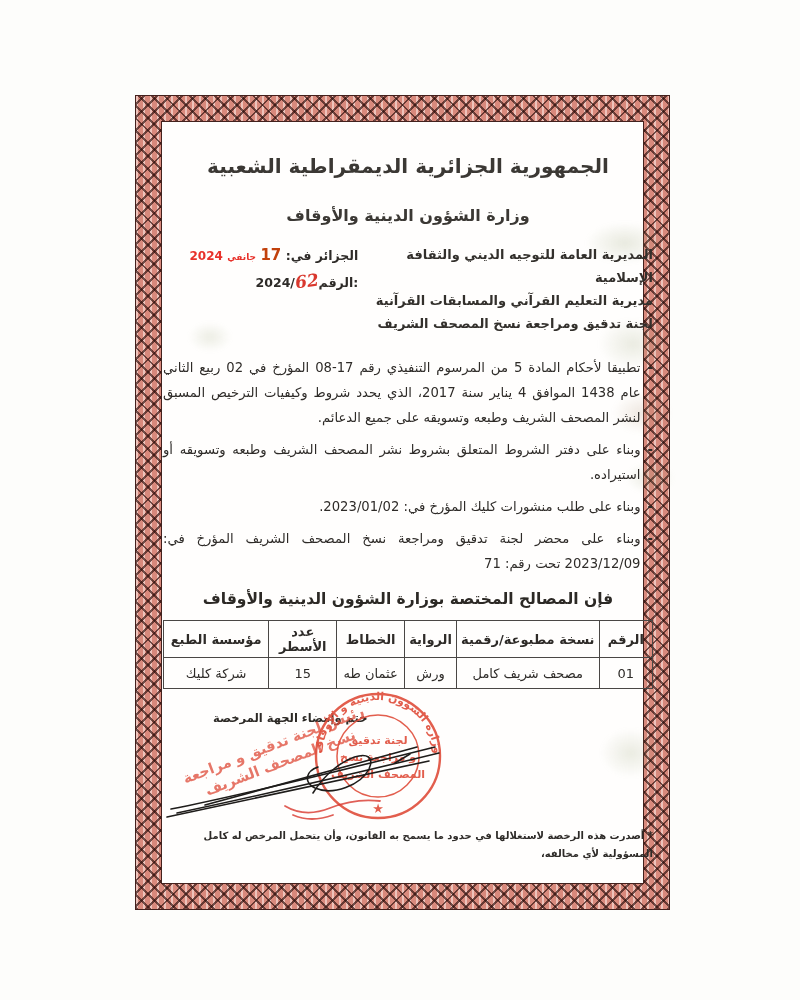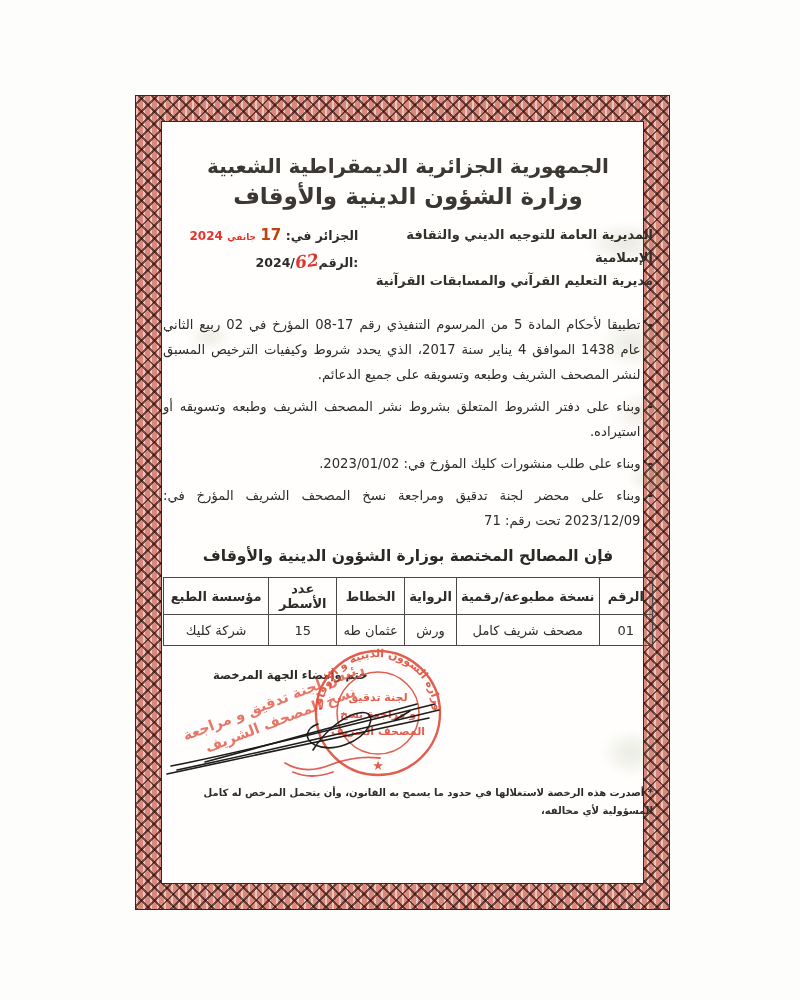--- a/index.html
+++ b/index.html
@@ -22,21 +22,21 @@
   .gB{left:598px;top:318px;width:70px;height:52px;background:radial-gradient(ellipse,rgba(150,160,115,.20),transparent 70%);}
   .gC{left:612px;top:392px;width:60px;height:42px;background:radial-gradient(ellipse,rgba(170,140,110,.20),transparent 70%);}
   .gD{left:625px;top:462px;width:50px;height:32px;background:radial-gradient(ellipse,rgba(150,160,115,.20),transparent 70%);}
   .gE{left:188px;top:322px;width:44px;height:30px;background:radial-gradient(ellipse,rgba(150,160,115,.18),transparent 70%);}
   .gF{left:600px;top:728px;width:62px;height:50px;background:radial-gradient(ellipse,rgba(150,160,115,.20),transparent 70%);}
 
   .content{position:absolute;left:163px;top:125px;width:490px;z-index:2;direction:rtl;}
 
   .doc-header{margin-top:28px;text-align:center;}
   .doc-header .h1{font-size:20px;font-weight:bold;line-height:27px;color:#3b3834;}
-  .doc-header .h2{font-size:23px;font-weight:bold;line-height:26px;margin-top:3px;color:#3b3834;}
+  .doc-header .h2{font-size:16px;font-weight:bold;line-height:26px;margin-top:23px;color:#3b3834;}
 
   .meta-row{display:flex;justify-content:space-between;direction:ltr;margin-top:14px;align-items:flex-start;}
   .meta-left{width:205px;direction:rtl;text-align:right;padding-right:0;}
   .meta-line{font-size:12.5px;font-weight:bold;line-height:24px;white-space:nowrap;}
   .date-day{color:#c2410c;font-size:15px;font-weight:bold;}
   .date-mon{color:#e8312a;font-size:9px;font-weight:bold;}
   .date-year{color:#e8312a;font-size:12px;font-weight:bold;}
   .num-line{display:flex;direction:ltr;justify-content:flex-end;align-items:baseline;}
   .hand-num{color:#d9382e;font-style:italic;font-size:17px;font-weight:bold;display:inline-block;transform:rotate(-8deg);font-family:"DejaVu Serif",serif;}
   .directorates{direction:rtl;font-size:13px;font-weight:bold;line-height:23px;color:#33302c;}
@@ -98,20 +98,21 @@
         </div>
         <div class="meta-line num-line">
           <span>2024/</span>
           <span class="hand-num">62</span>
           <span>الرقم:</span>
         </div>
       </div>
       <div class="directorates">
         <div>المديرية العامة للتوجيه الديني والثقافة الإسلامية</div>
         <div>مديرية التعليم القرآني والمسابقات القرآنية</div>
+        <div>لجنة تدقيق ومراجعة نسخ المصحف الشريف</div>
       </div>
     </div>
 
 
     <div class="bullets">
       <div class="bullet">
         <span class="dash">-</span>
         <p>تطبيقا لأحكام المادة 5 من المرسوم التنفيذي رقم 17-08 المؤرخ في 02 ربيع الثاني عام 1438 الموافق 4 يناير سنة 2017، الذي يحدد شروط وكيفيات الترخيص المسبق لنشر المصحف الشريف وطبعه وتسويقه على جميع الدعائم.</p>
       </div>
       <div class="bullet">

